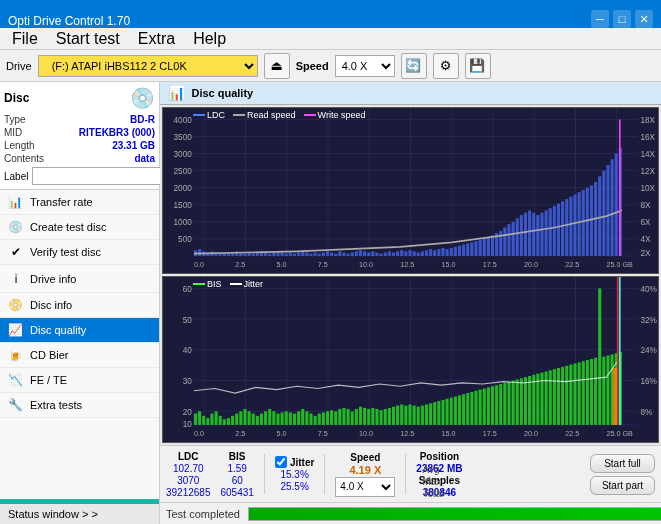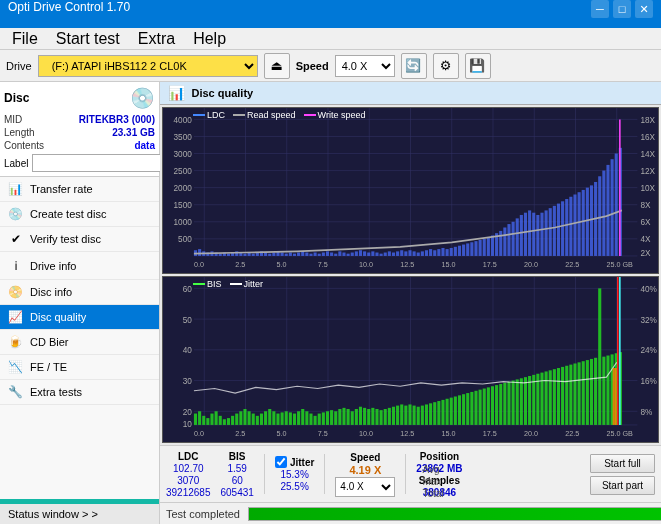--- a/index.html
+++ b/index.html
@@ -4,21 +4,21 @@
   <style>
     * { box-sizing: border-box; margin: 0; padding: 0; }
     body { font-family: 'Segoe UI', Tahoma, Geneva, Verdana, sans-serif; font-size: 11px; background: #f0f0f0; width: 661px; height: 524px; overflow: hidden; }
     
     
     .title-bar {
       background: #0078d7;
       color: white;
       height: 28px;
       display: flex;
-      align-items: flex-start;
+      align-items: flex-end;
       justify-content: space-between;
       padding: 0 8px;
       font-size: 12px;
     }
     .title-bar-controls { display: flex; gap: 4px; }
     .title-btn {
       width: 18px; height: 18px;
       background: rgba(255,255,255,0.2);
       border: none;
       color: white;
@@ -264,21 +264,21 @@
     .speed-val { color: #cc6600; font-weight: bold; font-size: 11px; }
     .pos-val { color: #0000cc; font-weight: bold; }
 
     .buttons-section { display: flex; flex-direction: column; gap: 3px; margin-left: auto; }
     .action-btn {
       padding: 3px 8px;
       font-size: 10px;
       border: 1px solid #aaa;
       background: linear-gradient(to bottom, #f8f8f8, #e0e0e0);
       cursor: pointer;
-      border-radius: 1px;
+      border-radius: 6px;
       white-space: nowrap;
       min-width: 65px;
     }
 
     .speed-select-sm {
       height: 20px;
       border: 1px solid #aaa;
       background: white;
       font-size: 10px;
       width: 60px;
@@ -319,20 +319,24 @@
 </div>
 
 <div class="main-layout">
 
   <div class="sidebar">
 
     <div class="disc-panel">
       <div class="disc-panel-header">
         <span class="disc-label">Disc</span>
         <span class="disc-icon">💿</span>
+      </div>
+      <div class="disc-info-row">
+        <span class="disc-info-key">Type</span>
+        <span class="disc-info-val">BD-R</span>
       </div>
       <div class="disc-info-row">
         <span class="disc-info-key">MID</span>
         <span class="disc-info-val">RITEKBR3 (000)</span>
       </div>
       <div class="disc-info-row">
         <span class="disc-info-key">Length</span>
         <span class="disc-info-val">23.31 GB</span>
       </div>
       <div class="disc-info-row">

